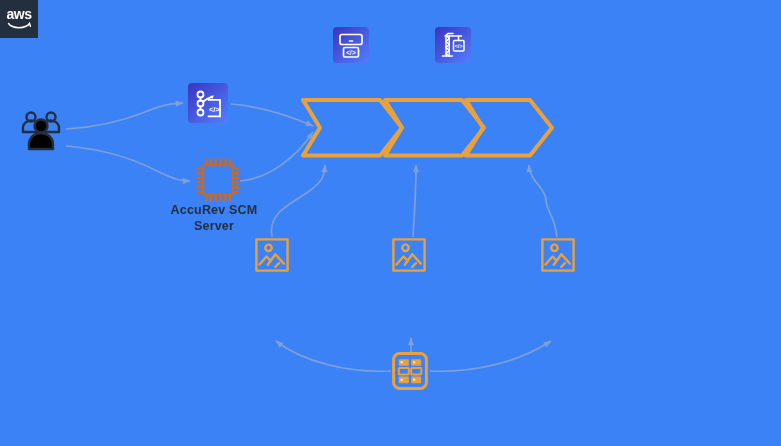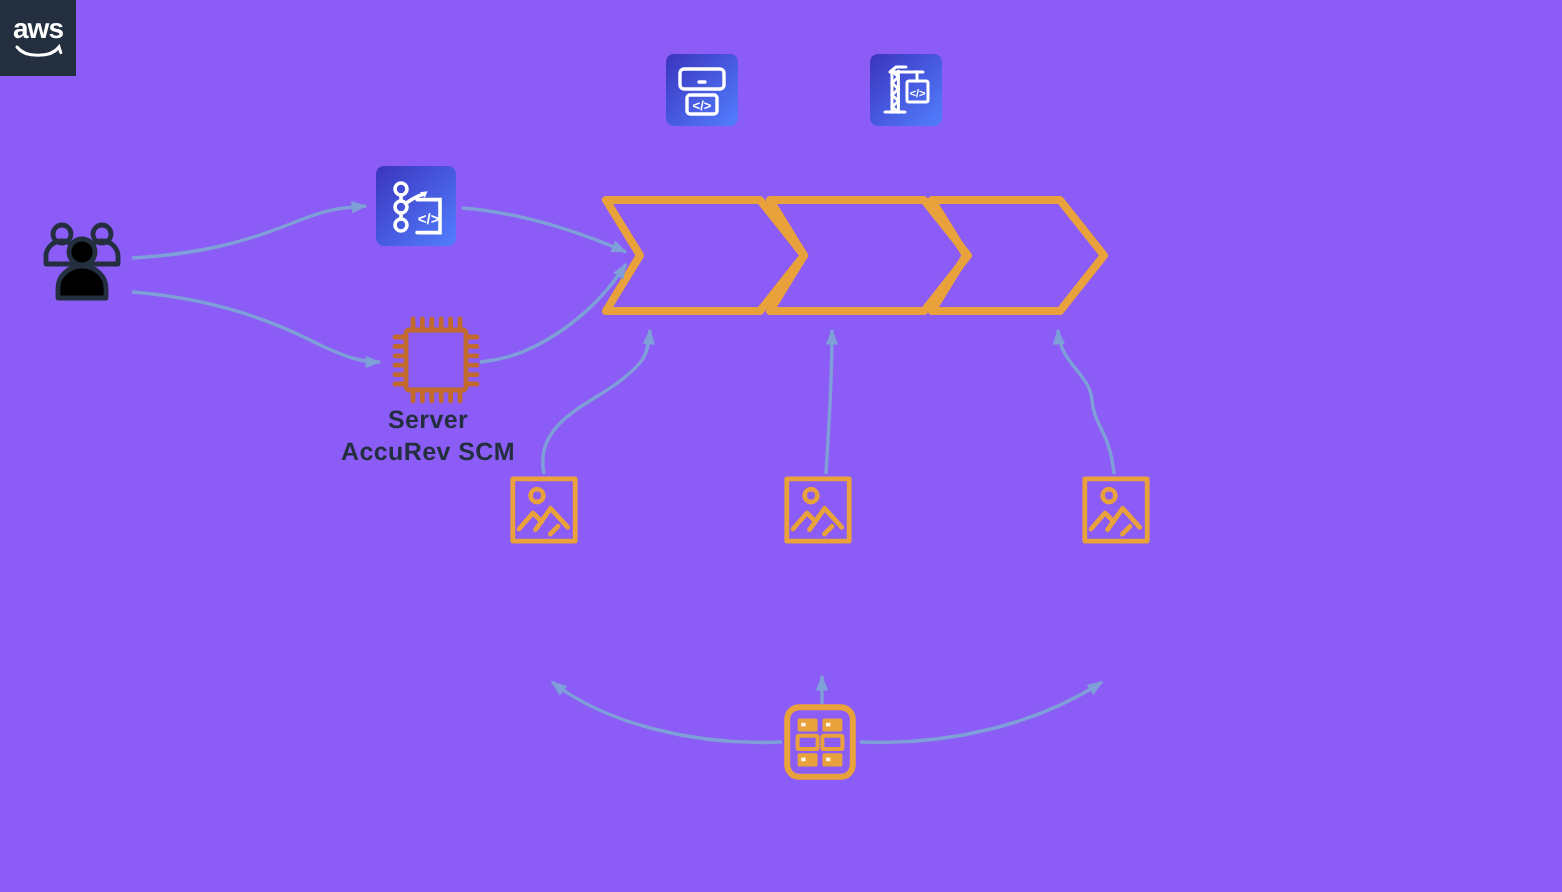--- a/index.html
+++ b/index.html
@@ -1,17 +1,17 @@
 <!DOCTYPE html>
 <html><head>
 <meta charset="utf-8">
 <style>
   html,body{margin:0;padding:0;background:#000;}
   .canvas{
-    position:relative;width:781px;height:446px;background:#8b5cf6;overflow:hidden;
+    position:relative;width:781px;height:446px;background:#3b82f6;overflow:hidden;
     font-family:"Liberation Sans",sans-serif;
   }
   .diagram-svg{position:absolute;left:0;top:0;}
   .accurev-label{
     position:absolute;left:154px;top:202px;width:120px;text-align:center;
     color:#232F3E;font-weight:bold;font-size:12.5px;line-height:16px;
     letter-spacing:.2px;
   }
 </style>
 </head>
@@ -141,17 +141,17 @@
       <path d="M272,237 C267,212 293,203 308,192 S324,177 325,165" marker-end="url(#ah)"></path>
       <path d="M413,237 C414,218 416,195 416,165" marker-end="url(#ah)"></path>
       <path d="M557,237 C555,216 547,213 546,200 S530,182 529,165" marker-end="url(#ah)"></path>
       <path d="M411,352 V338" marker-end="url(#ah)"></path>
       <path d="M391,371 C348,373 303,362 276,341" marker-end="url(#ah)"></path>
       <path d="M430,371 C474,373 519,362 551,341" marker-end="url(#ah)"></path>
     </g>
   </svg>
 
   <div class="accurev-label">
+    <div>AccuRev SCM</div>
     <div>Server</div>
-    <div>AccuRev SCM</div>
   </div>
 
 </div>
 
 </body></html>

